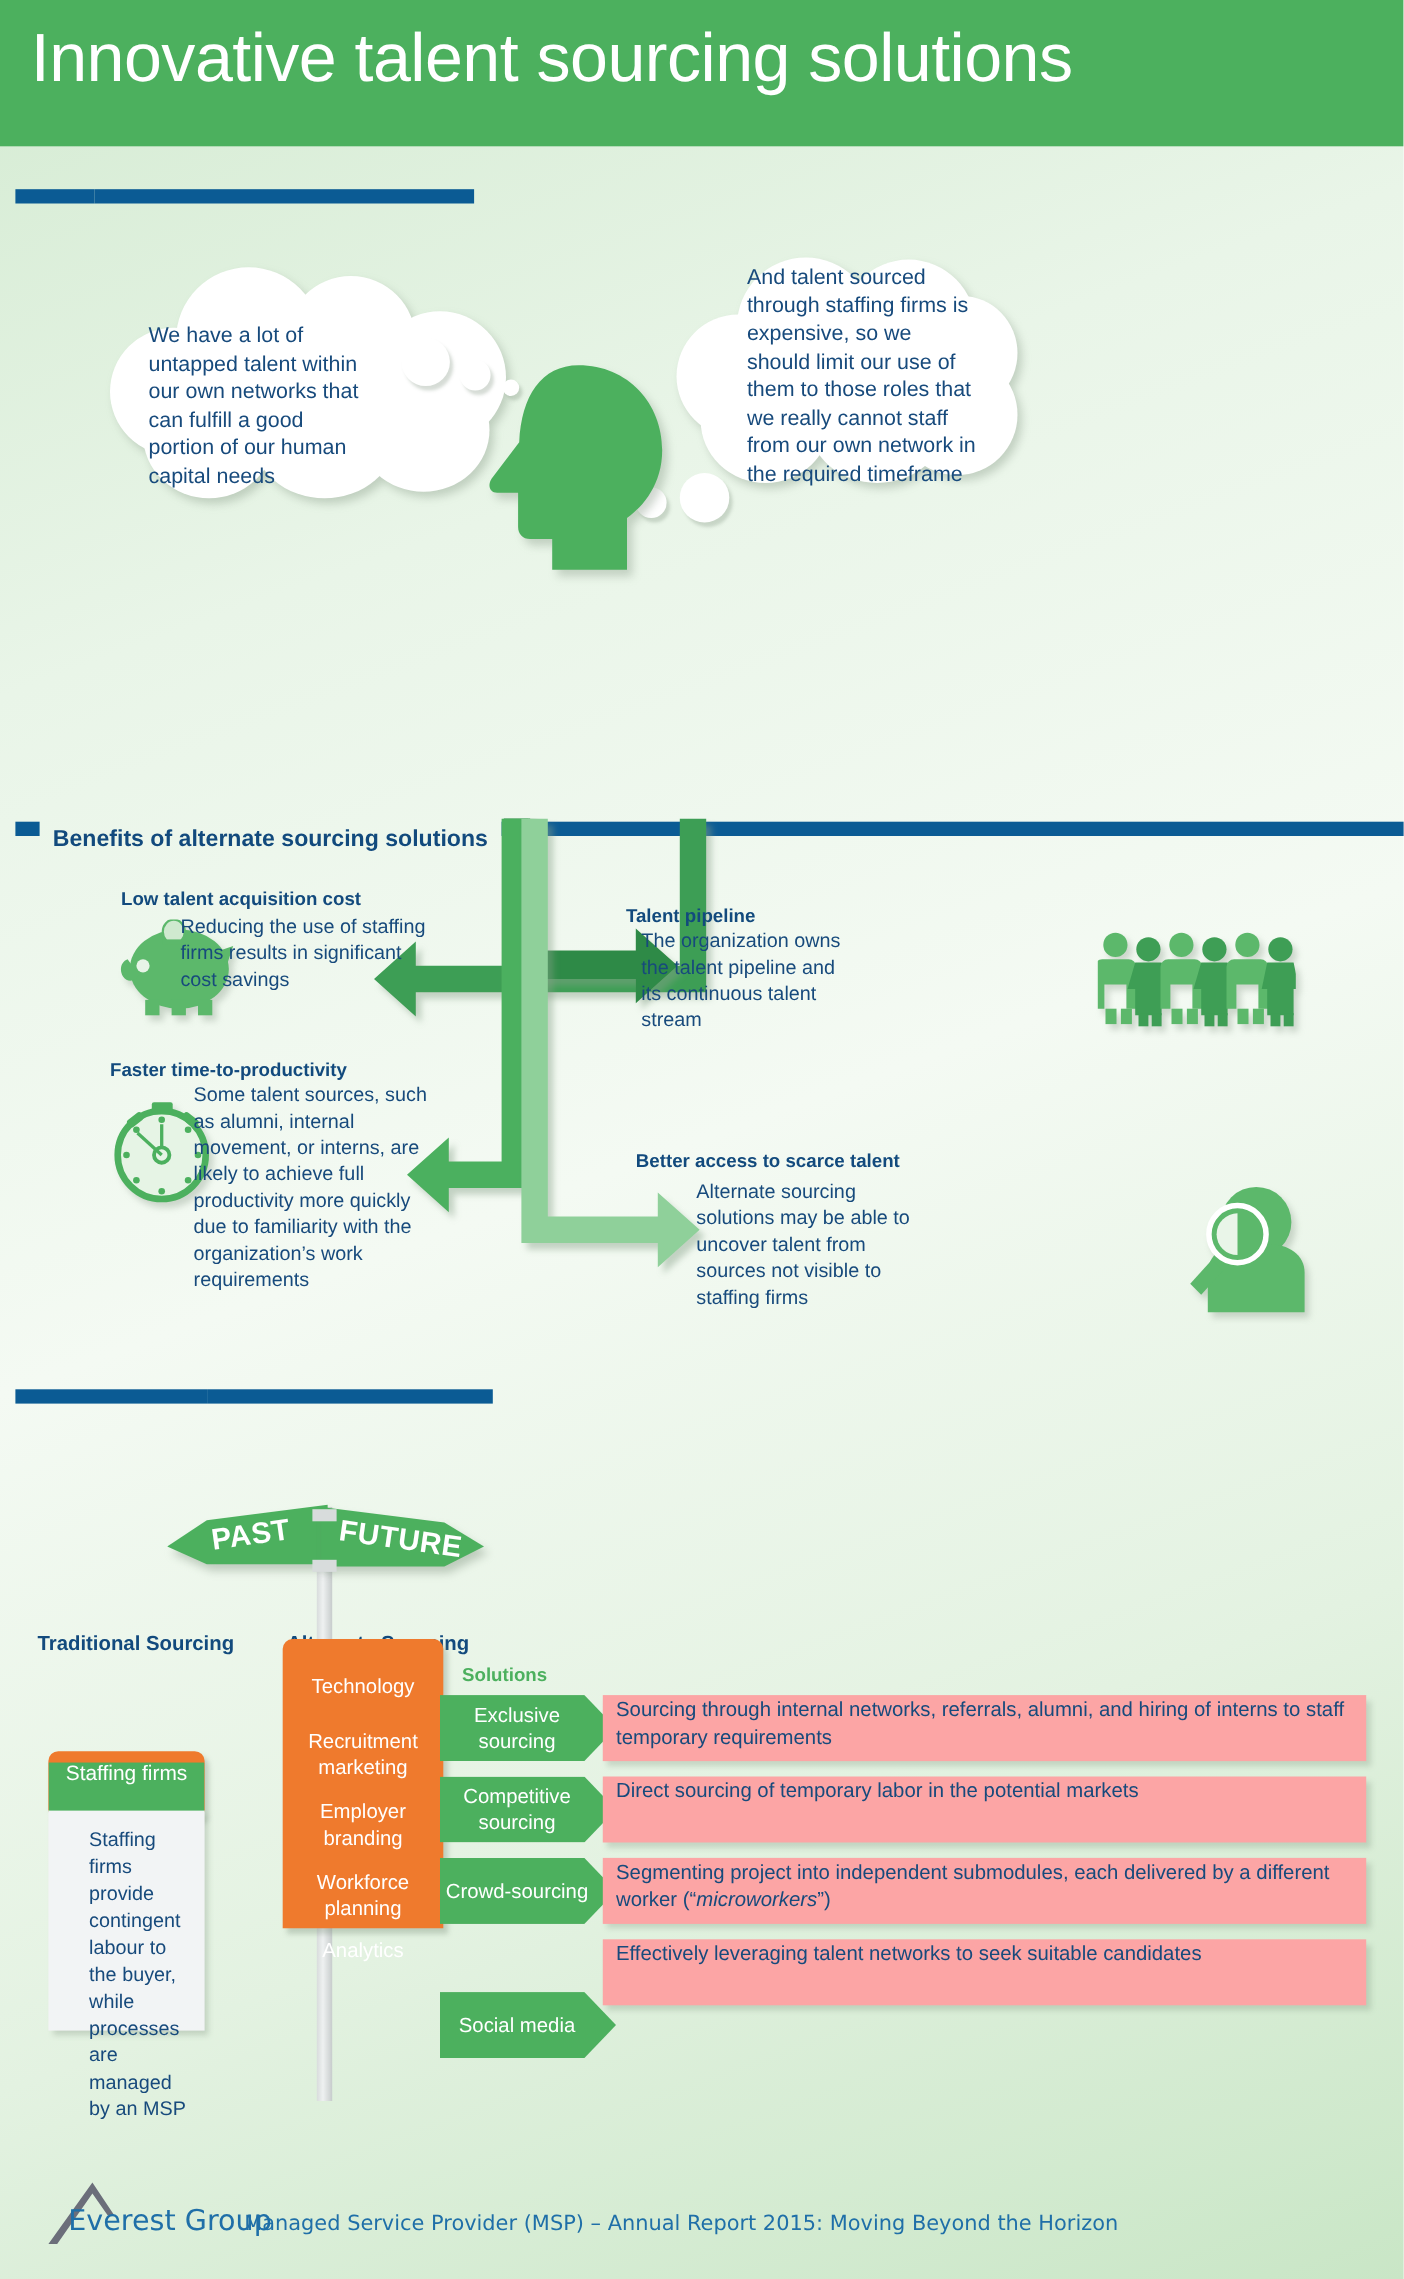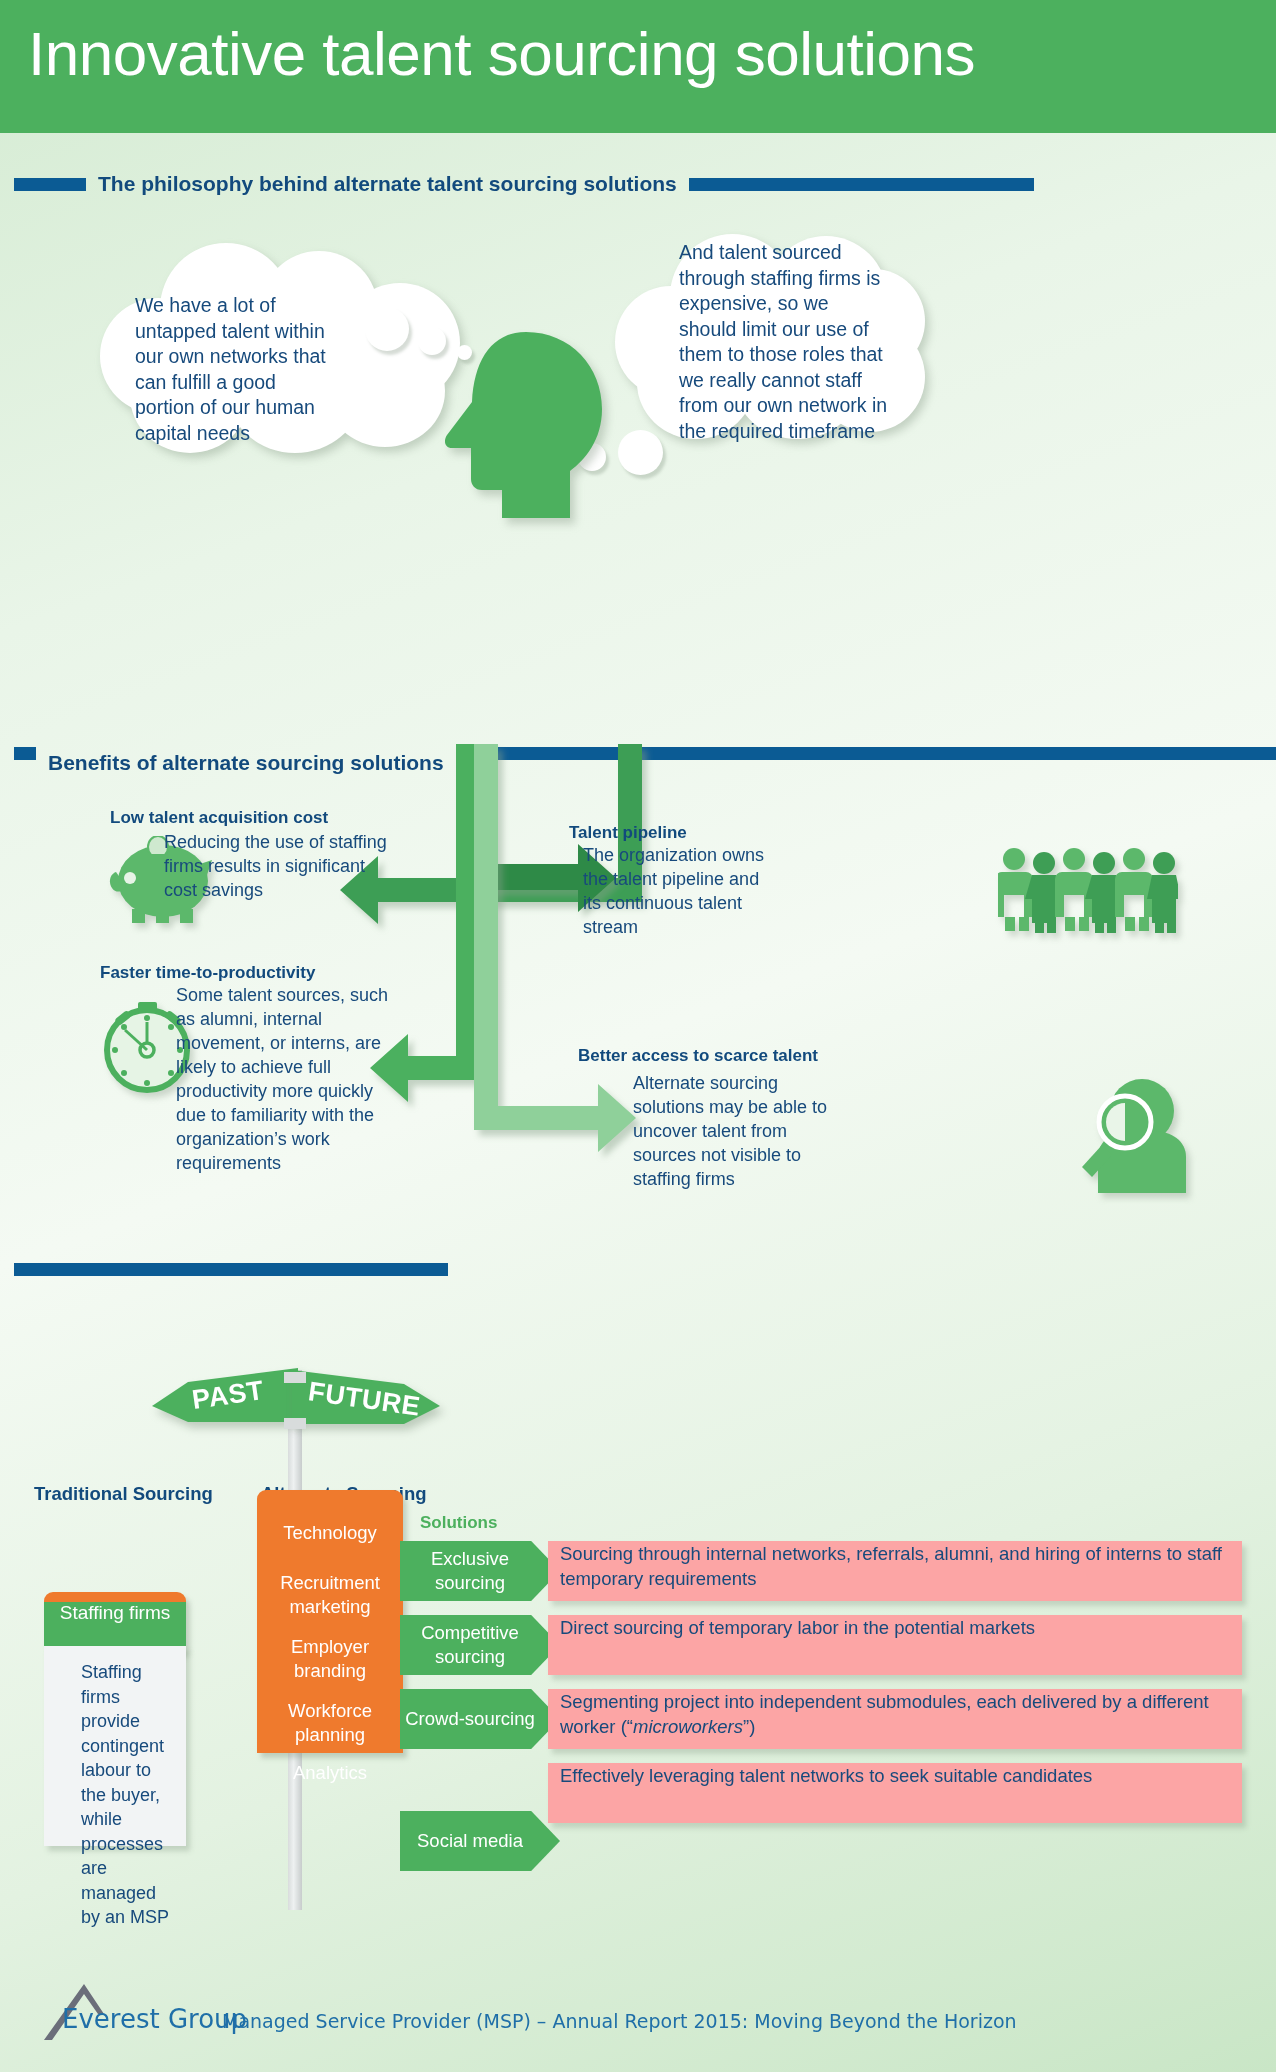--- a/index.html
+++ b/index.html
@@ -141,21 +141,20 @@
 </style>
 </head>
 <body>
 
 <div class="title-banner">
   <div class="title-text">Innovative talent sourcing solutions</div>
 </div>
 
 <div class="sec-head" style="left:14px; top:172px; width:1248px;">
   <div class="bar-l" style="width:72px;"></div>
-  <div class="sec-title" style="font-size:21px;">The philosophy behind alternate talent sourcing solutions</div>
   <div class="bar-r" style="width:345px;"></div>
 </div>
 
 <div class="bubble" style="left:100px; top:243px; width:360px; height:210px;">
   <div class="blob" style="left:60px;  top:0px;   width:132px; height:132px;"></div>
   <div class="blob" style="left:160px; top:8px;   width:118px; height:118px;"></div>
   <div class="blob" style="left:0px;   top:55px;  width:116px; height:116px;"></div>
   <div class="blob" style="left:240px; top:40px;  width:120px; height:120px;"></div>
   <div class="blob" style="left:30px;  top:95px;  width:120px; height:115px;"></div>
   <div class="blob" style="left:130px; top:98px;  width:130px; height:112px;"></div>

